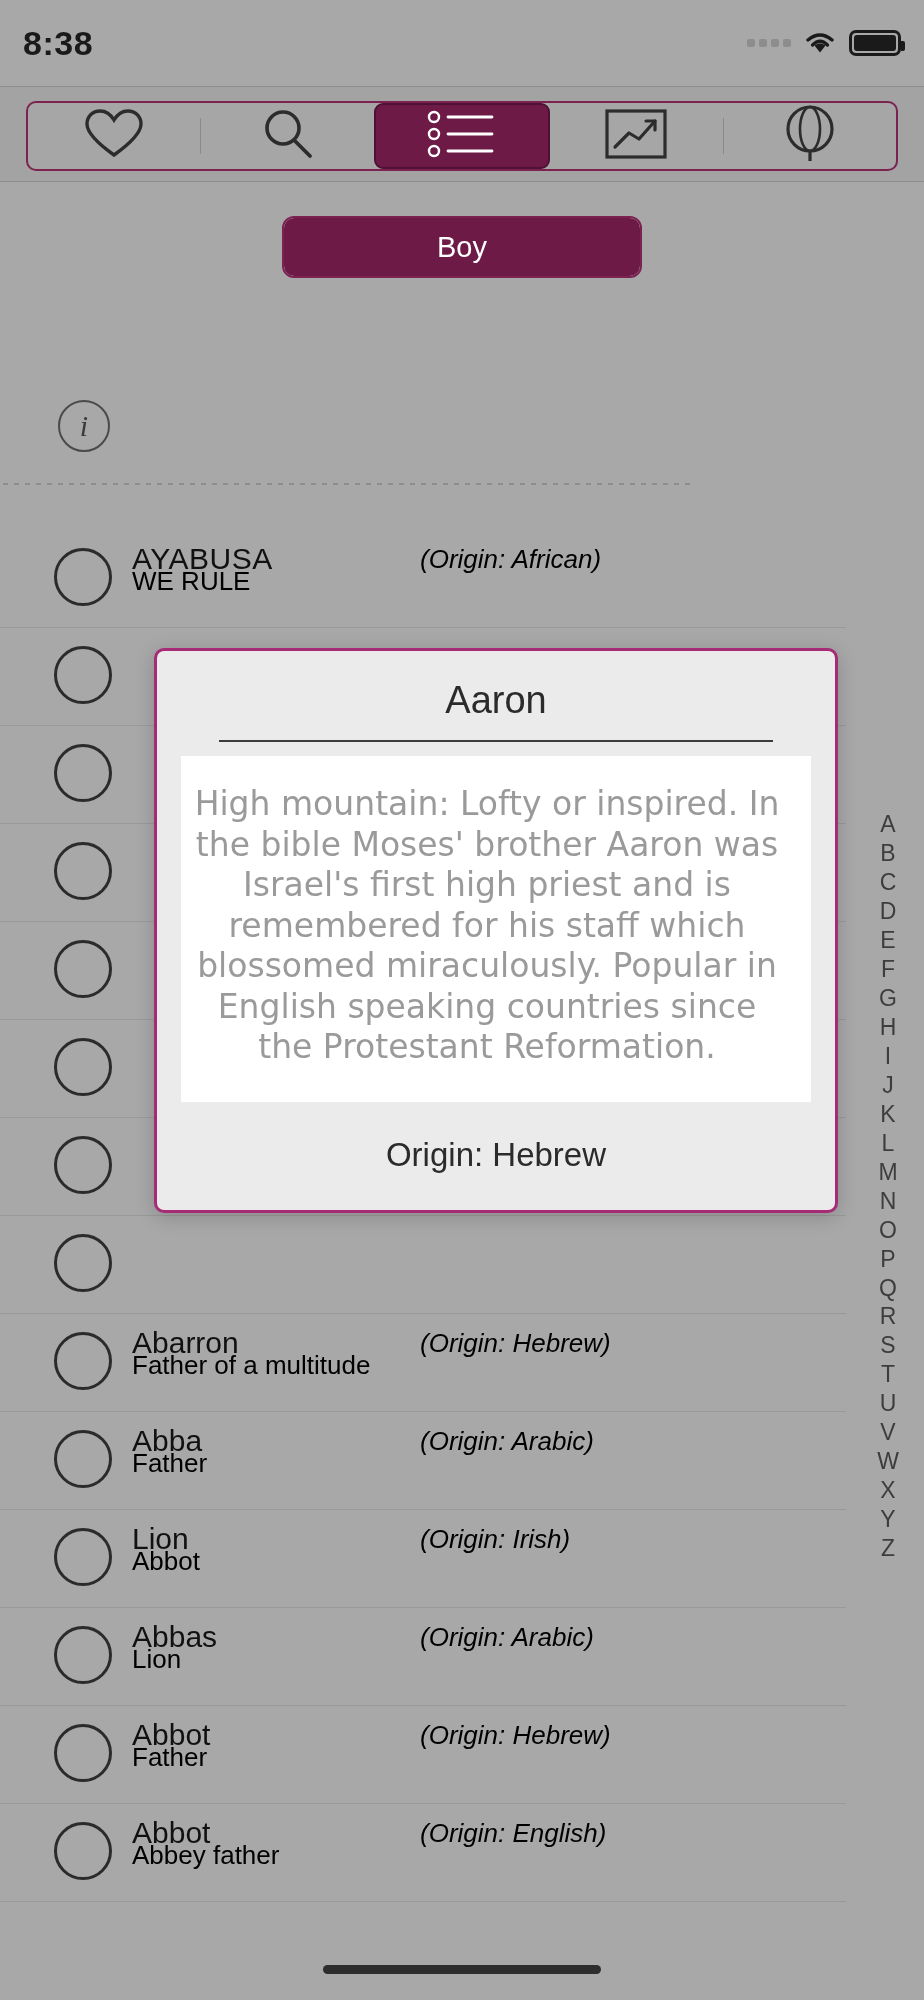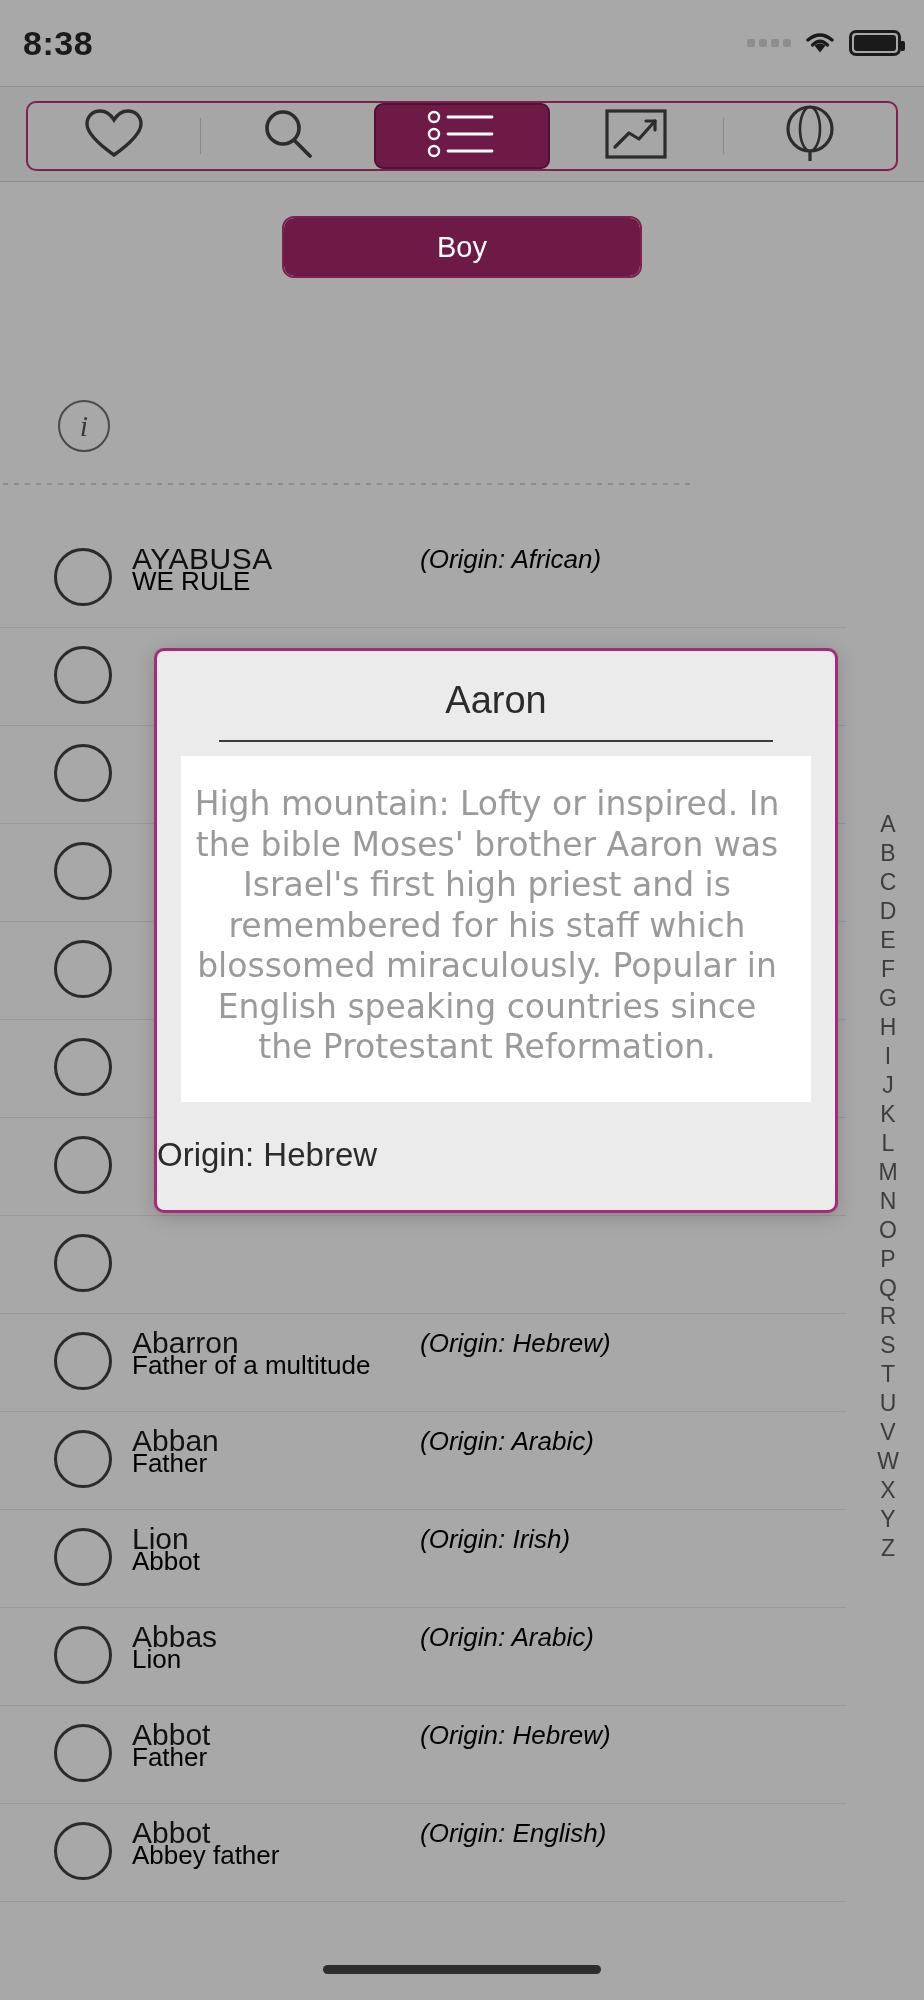--- a/index.html
+++ b/index.html
@@ -262,20 +262,21 @@
     background: #ffffff;
     margin: 0 24px;
     padding: 28px 26px 34px 8px;
     font-size: 33px;
     line-height: 1.23;
     text-align: center;
     color: #9a9a9a;
     font-family: "DejaVu Sans", sans-serif;
   }
   .dialog-footer {
+    text-align: center;
     font-size: 33px;
     color: #2b2b2b;
     padding: 34px 0 36px 0;
   }
 
   
   .home-ind {
     position: absolute;
     bottom: 26px;
     left: 50%;
@@ -423,21 +424,21 @@
       <span class="og"></span>
     </div>
     <div class="row">
       <span class="bullet"></span>
       <span class="nm">Abarron</span>
       <span class="mn">Father of a multitude</span>
       <span class="og">(Origin: Hebrew)</span>
     </div>
     <div class="row">
       <span class="bullet"></span>
-      <span class="nm">Abban</span>
+      <span class="nm">Abba</span>
       <span class="mn">Father</span>
       <span class="og">(Origin: Arabic)</span>
     </div>
     <div class="row">
       <span class="bullet"></span>
       <span class="nm">Lion</span>
       <span class="mn">Abbot</span>
       <span class="og">(Origin: Irish)</span>
     </div>
     <div class="row">

